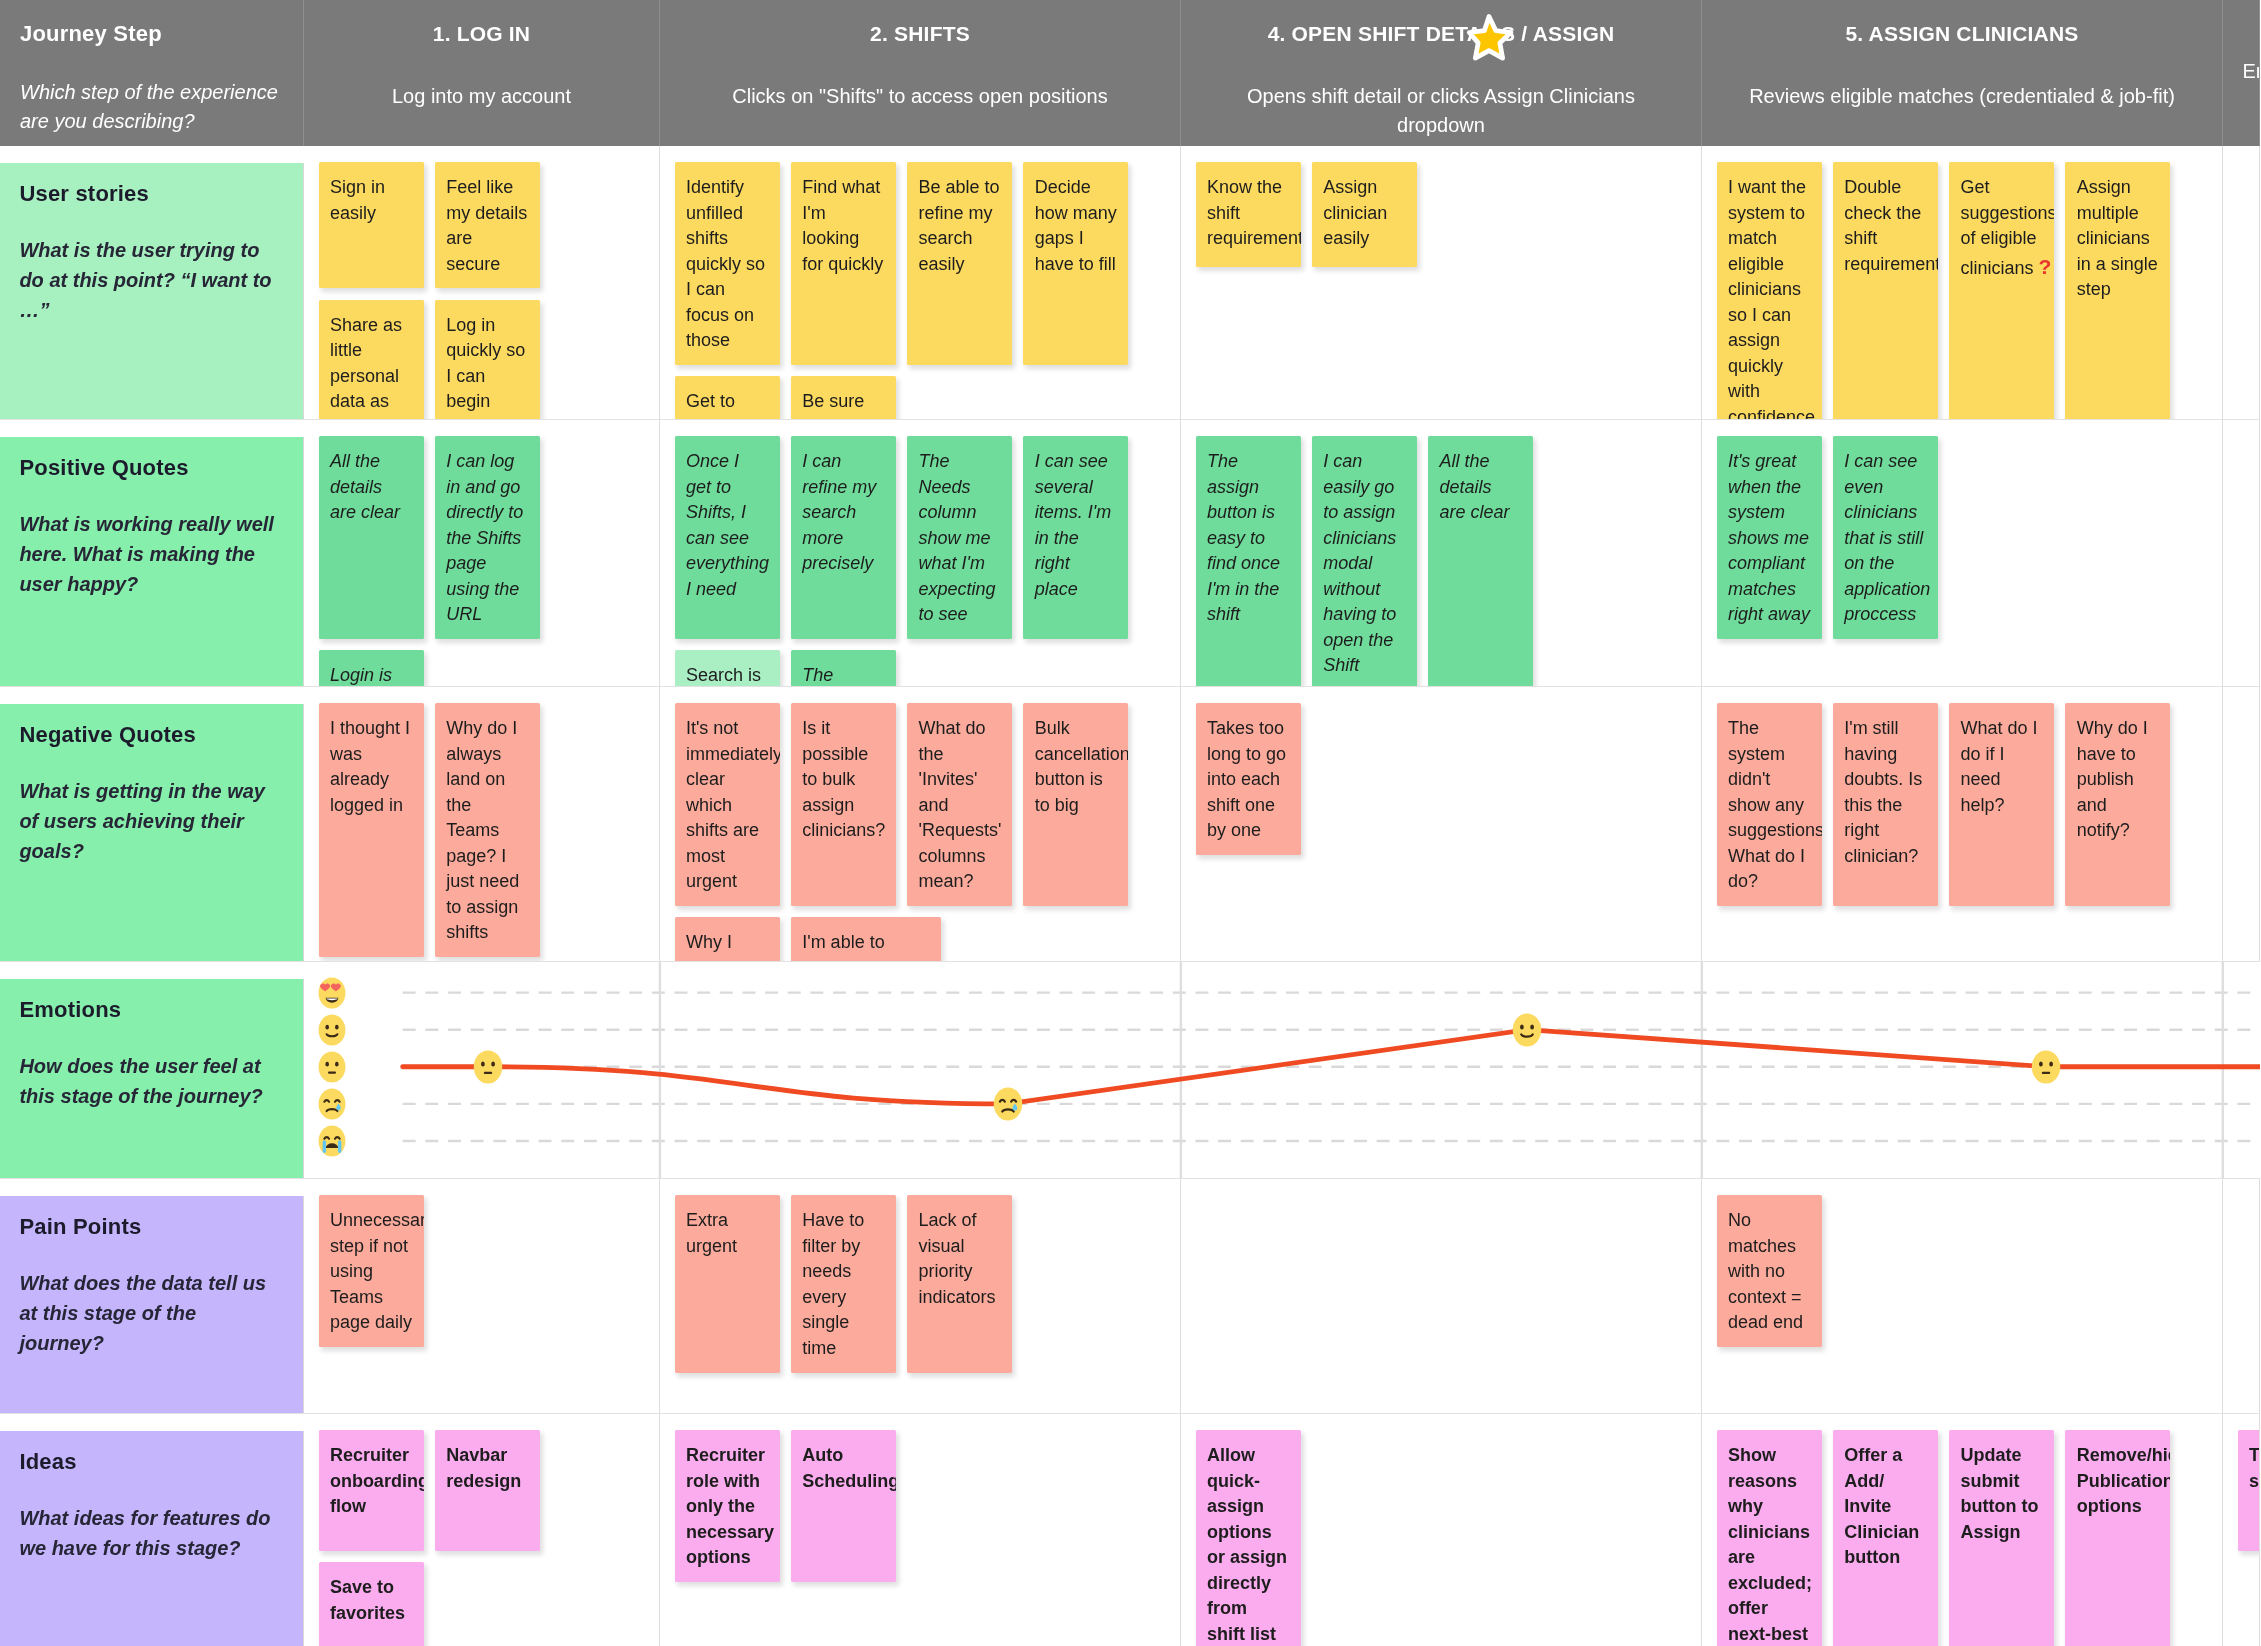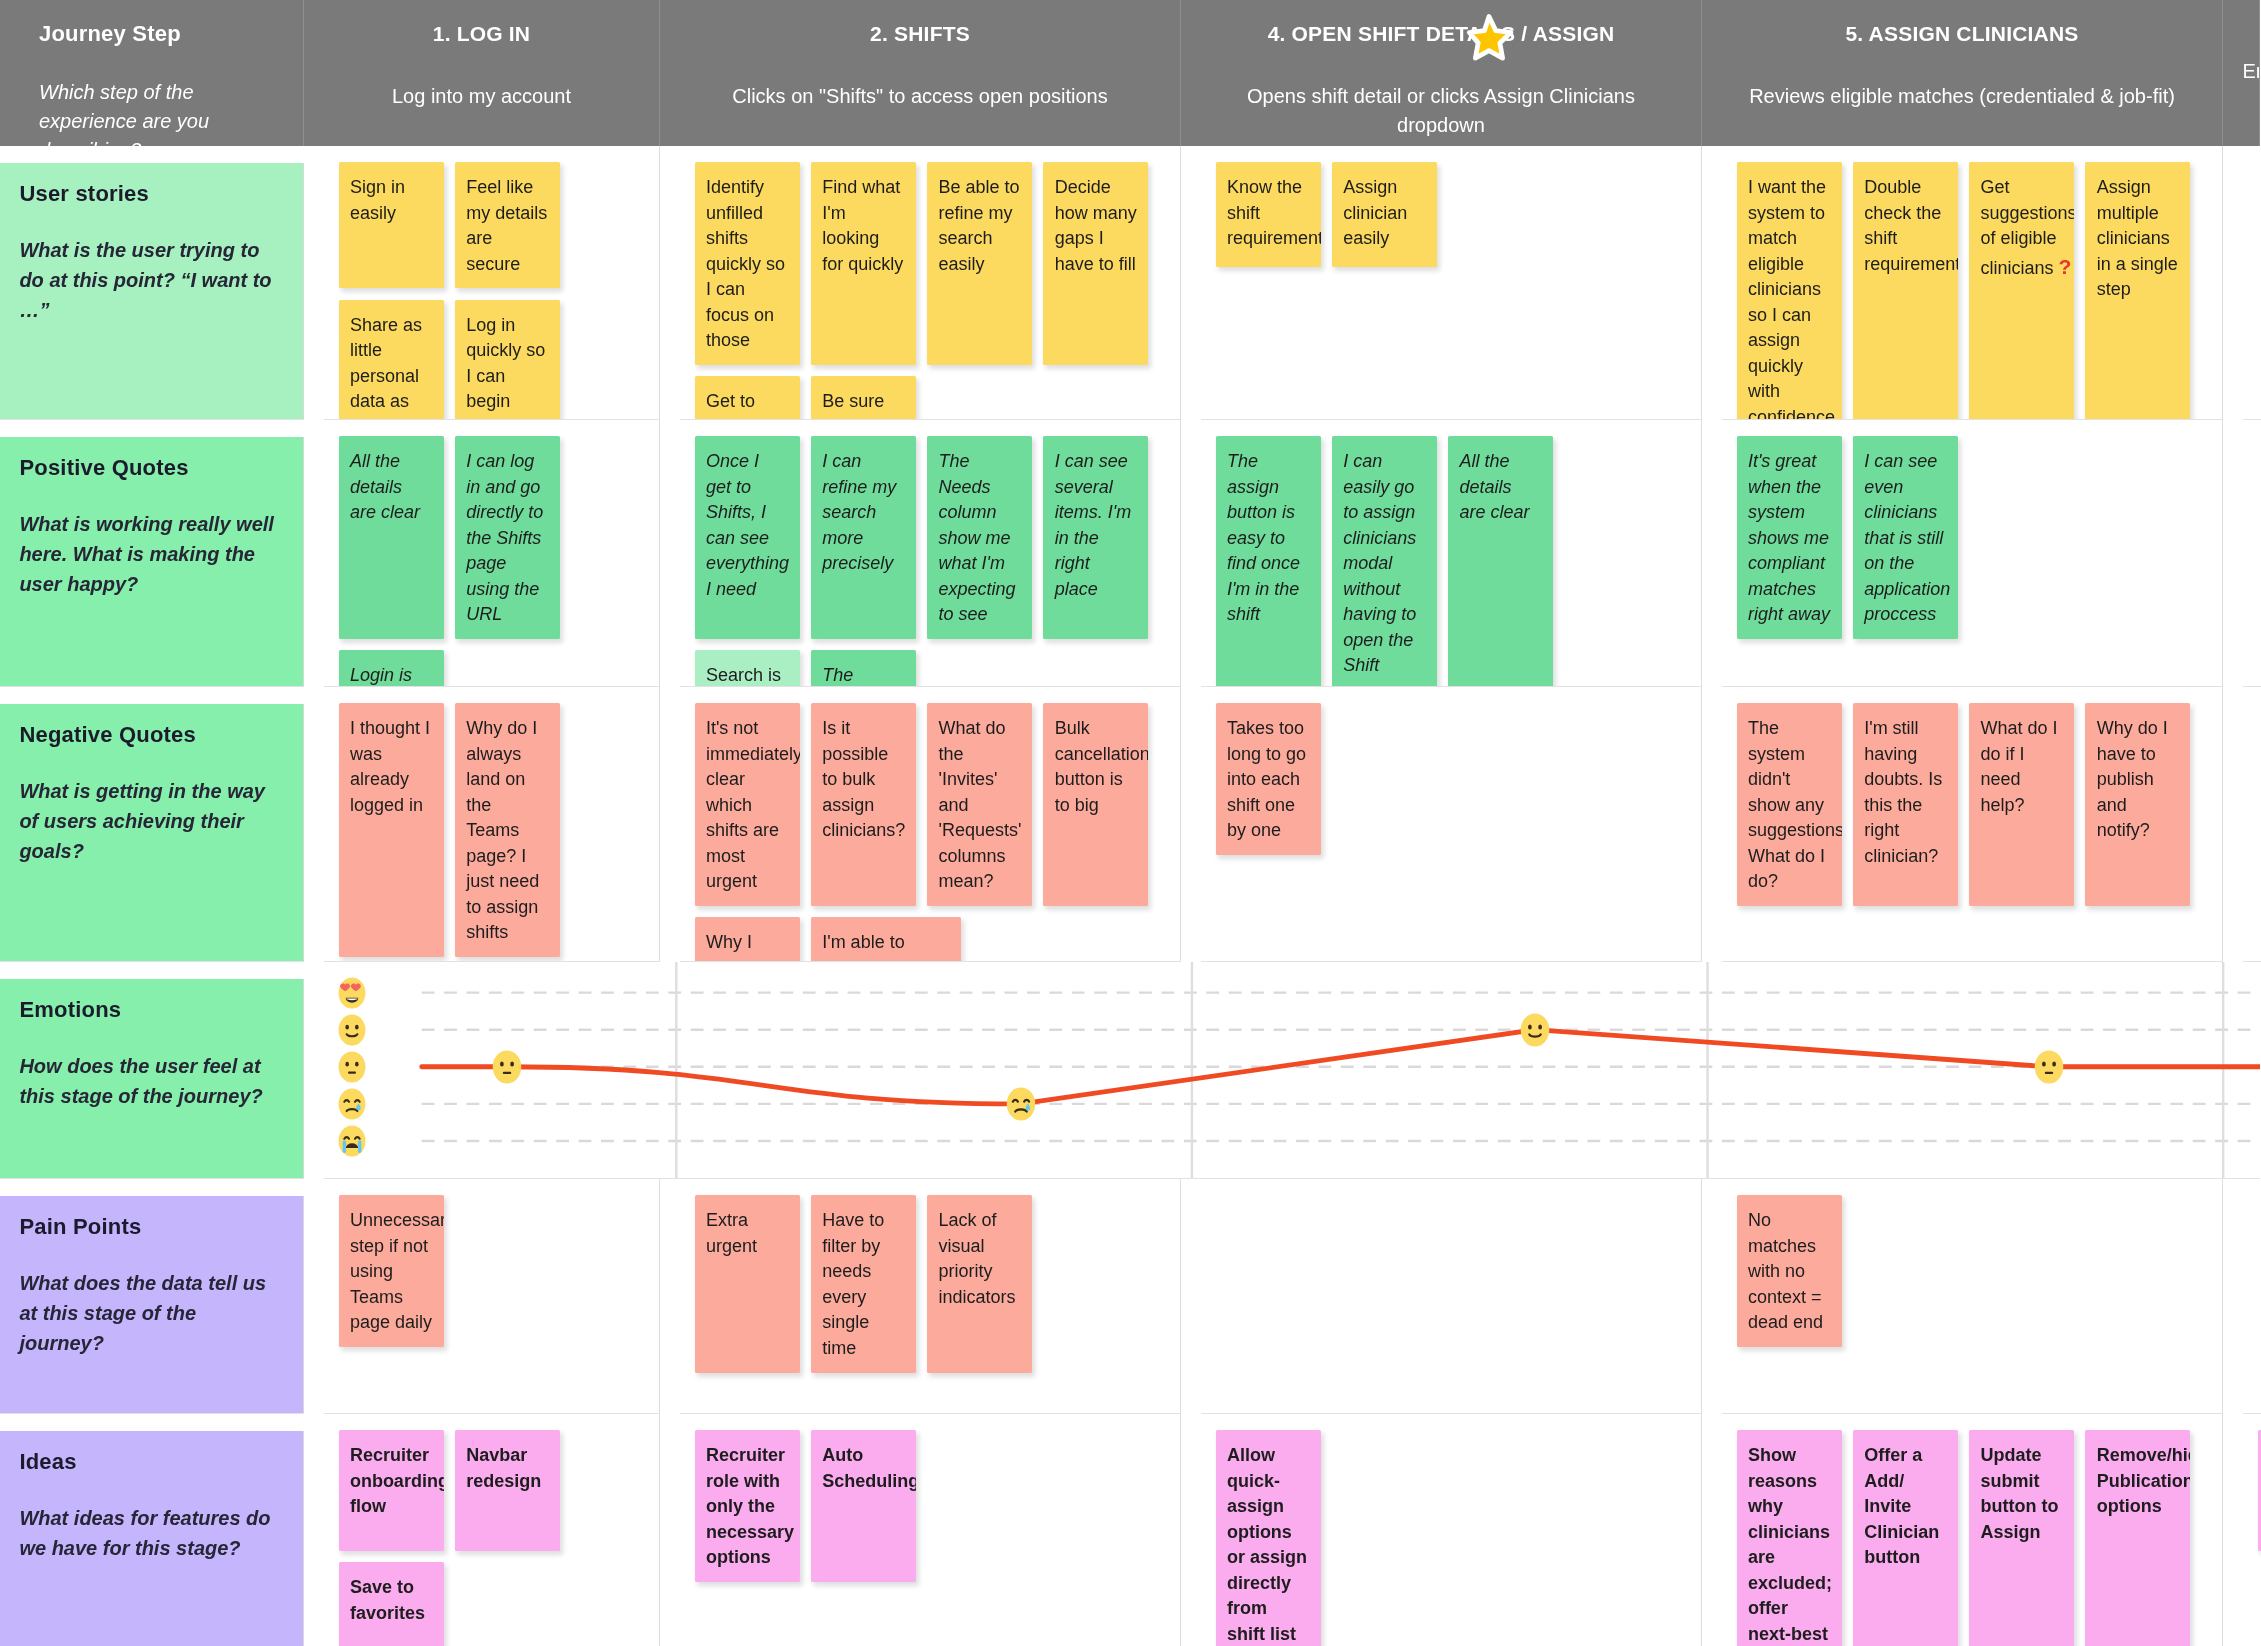--- a/index.html
+++ b/index.html
@@ -16,21 +16,21 @@
     display: grid;
     grid-template-columns: 304px 356px 521px 521px 521px 37px;
     grid-template-rows: 146px 274px 267px 275px 217px 235px 233px;
   }
 
   
   .hdr {
     background: #7a7a7a;
     color: #ffffff;
     border-right: 1.6px solid #8f8f8f;
-    padding: 21px 39px;
+    padding: 21px 20px;
     position: relative;
     overflow: hidden;
   }
   .hdr.first { text-align: left; }
   .hdr.step  { text-align: center; }
   .hdr-title {
     font-size: 22px; font-weight: bold; letter-spacing: 0.2px;
     line-height: 1.2;
   }
   .hdr.step .hdr-title { font-size: 21px; }
@@ -72,21 +72,20 @@
   .cell {
     border-right: 1.6px solid #dedede;
     border-bottom: 1.6px solid #e2e2e2;
     padding: 16px 14.6px;
     display: flex;
     flex-wrap: wrap;
     align-content: flex-start;
     gap: 11.3px 11.3px;
     overflow: hidden;
     background: #fff;
-    margin-left: 20px;
   }
   .cell.nogap { gap: 0; padding: 0; }
 
   
   .note {
     border-radius: 1.6px;
     padding: 13px 11.3px 11.3px 11.3px;
     font-size: 18px;
     line-height: 1.42;
     color: #1d1d1d;

